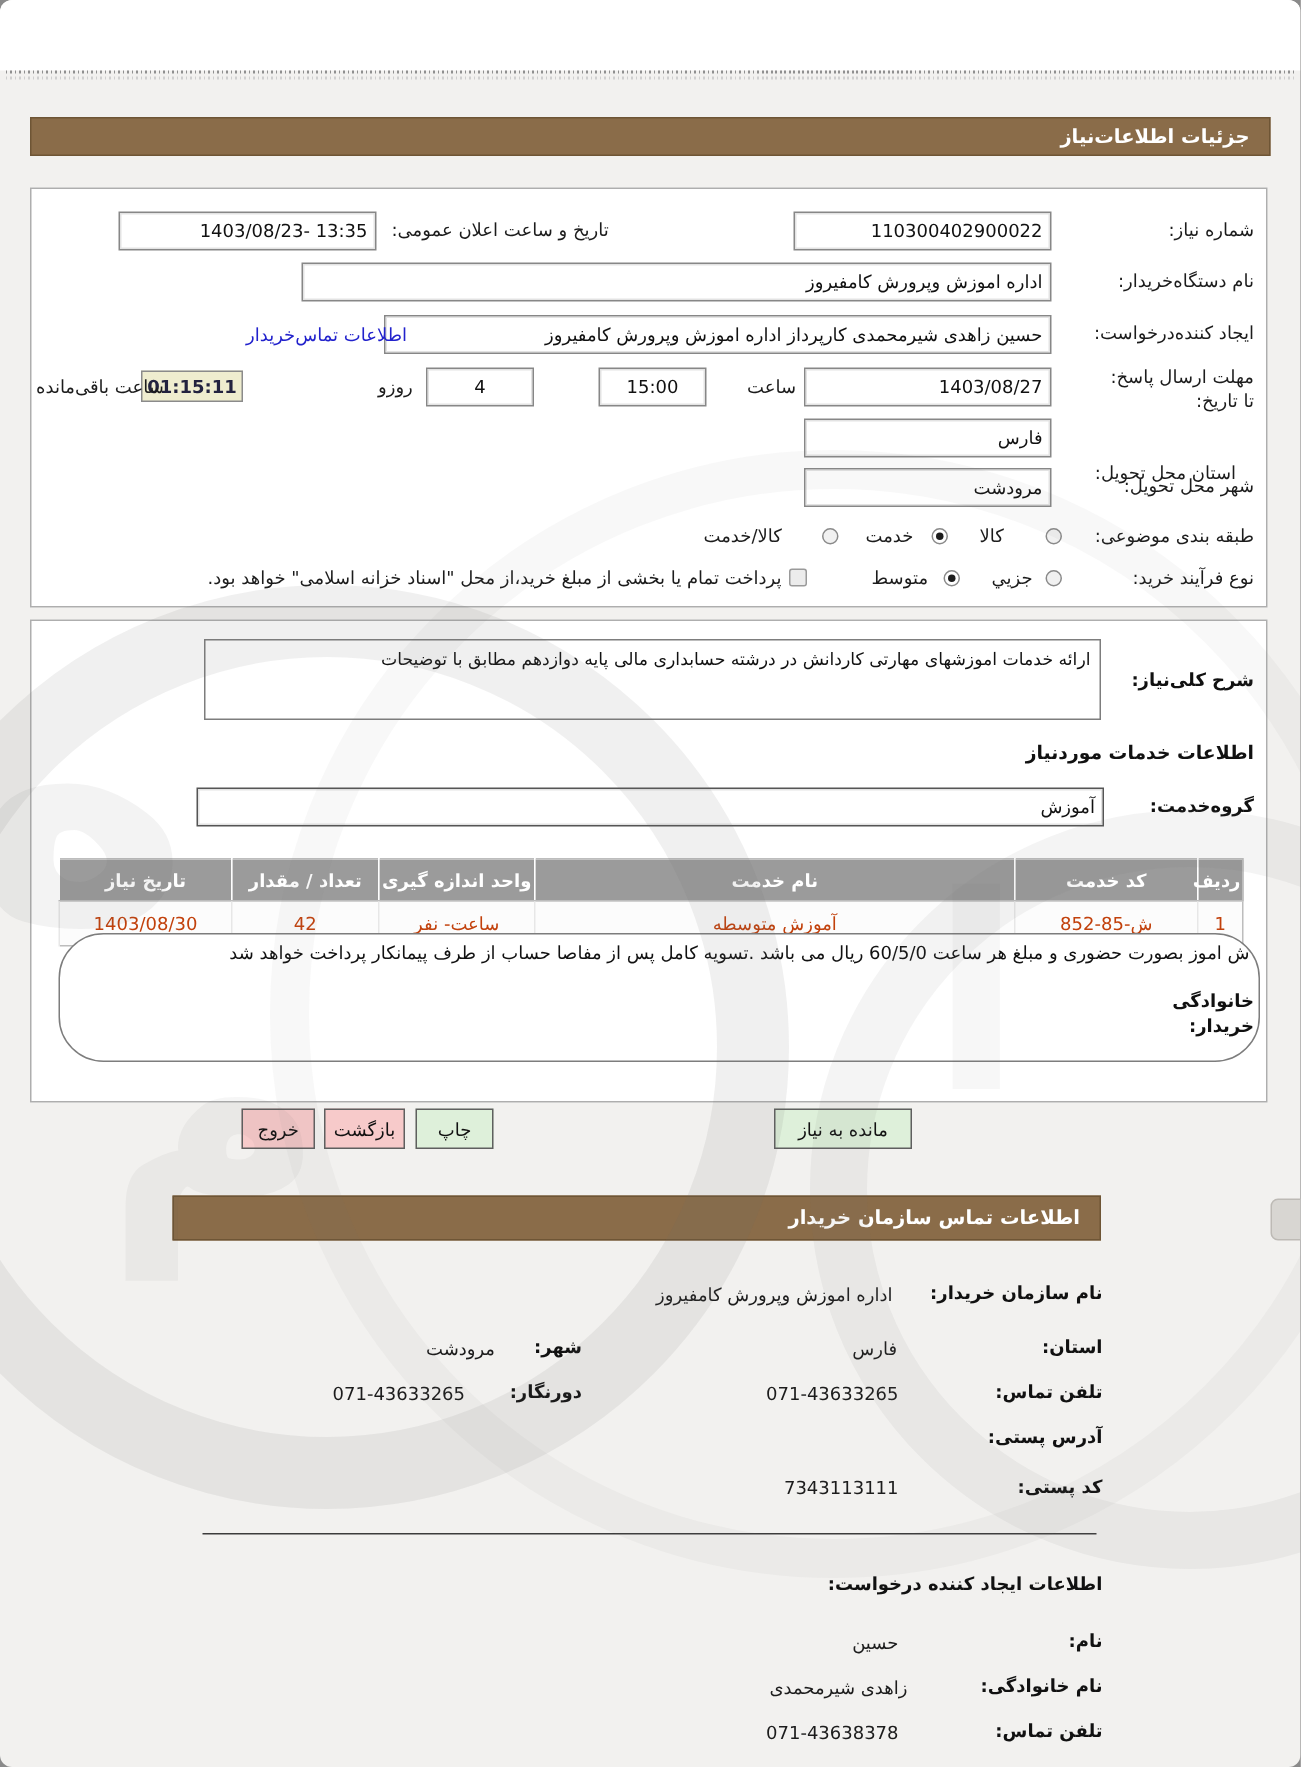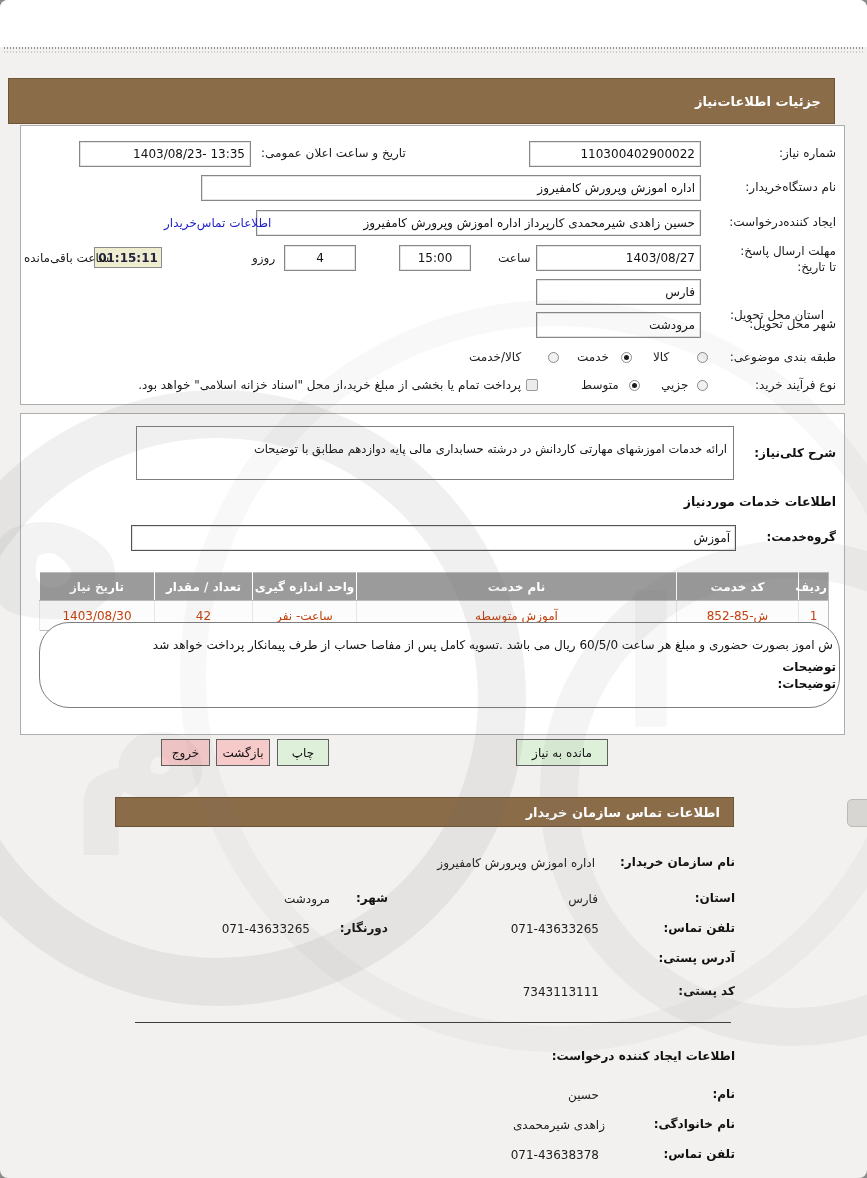--- a/index.html
+++ b/index.html
@@ -16,21 +16,21 @@
   .lbl{position:absolute;font-size:12px;color:#1c1c1c;white-space:nowrap;}
   .lblb{position:absolute;font-size:12px;color:#111;font-weight:bold;}
   .wrap{white-space:normal;}
   .inp{position:absolute;background:#fff;border:1px solid #878787;box-shadow:inset 0 0 0 1px #e3e3e3;
        box-sizing:border-box;font-size:12px;color:#111;display:flex;align-items:center;
        padding:0 5px;justify-content:flex-start;}
   .inp.center{justify-content:center;}
   .inp .v{width:100%;text-align:right;}
   .inp .vltr{width:100%;text-align:right;direction:ltr;}
   .txtarea{position:absolute;background:#fff;border:1px solid #7d7d7d;box-sizing:border-box;
-           font-size:11.5px;color:#111;padding:14px 6px;line-height:16px;overflow:hidden;}
+           font-size:11.5px;color:#111;padding:4px 6px;line-height:16px;overflow:hidden;}
   .link{position:absolute;font-size:12px;color:#2222cc;cursor:pointer;white-space:nowrap;}
   .timer{position:absolute;background:#efedcf;border:1px solid #8b8b8b;font-weight:bold;
          font-size:12px;color:#23233f;display:flex;align-items:center;justify-content:center;direction:ltr;}
   .radio{position:absolute;width:11px;height:11px;border:1px solid #8a8a8a;border-radius:50%;
          background:#f1f1f1;box-sizing:border-box;}
   .radio.sel{background:#fff;}
   .radio.sel::after{content:"";position:absolute;left:2px;top:2px;right:2px;bottom:2px;
                     background:#1d1d1d;border-radius:50%;}
   .chk{position:absolute;width:12px;height:12px;border:1px solid #9a9a9a;background:#ececec;
        box-sizing:border-box;border-radius:2px;}
@@ -54,21 +54,21 @@
 </style>
 </head>
 <body>
 
 <div id="page">
 
   <div id="top-strip"></div>
   <div class="perf" style="top:47px;"></div>
   <div class="perf light" style="top:51px;"></div>
 
-  <div class="brown-bar" style="left:8px;top:78px;width:827px;height:46px;">
+  <div class="brown-bar" style="left:20px;top:78px;width:827px;height:26px;">
     <span>جزئیات اطلاعات‌نیاز</span>
   </div>
 
   <div class="panel" style="left:20px;top:125px;width:825px;height:280px;">
 
     <div class="lbl" style="right:8px;top:20px;">شماره نیاز:</div>
     <div class="inp" style="left:508px;top:15px;width:172px;height:26px;">
       <span class="vltr">110300402900022</span>
     </div>
     <div class="lbl" style="left:240px;top:20px;">تاریخ و ساعت اعلان عمومی:</div>
@@ -170,21 +170,21 @@
           <td>ساعت- نفر</td>
           <td>42</td>
           <td class="ltr">1403/08/30</td>
         </tr>
       </tbody>
     </table>
 
     <div class="txtarea" style="left:18px;top:208px;width:801px;height:86px;font-size:12px;border-radius:30px;">
       <span>ش اموز بصورت حضوری و مبلغ هر ساعت 60/5/0 ریال می باشد .تسویه کامل پس از مفاصا حساب از طرف پیمانکار پرداخت خواهد شد</span>
     </div>
-    <div class="lblb wrap" style="right:8px;top:245px;width:62px;white-space:normal;line-height:17px;">توضیحات توضیحات:</div>
+    <div class="lblb wrap" style="right:8px;top:245px;width:62px;white-space:normal;line-height:17px;">خانوادگی خریدار:</div>
   </div>
 
   <div class="btn green" style="left:516px;width:92px;">مانده به نیاز</div>
   <div class="btn green" style="left:277px;width:52px;">چاپ</div>
   <div class="btn pink" style="left:216px;width:54px;">بازگشت</div>
   <div class="btn pink" style="left:161px;width:49px;">خروج</div>
 
   <div class="brown-bar" style="left:115px;top:797px;width:619px;height:30px;">
     <span>اطلاعات تماس سازمان خریدار</span>
   </div>

